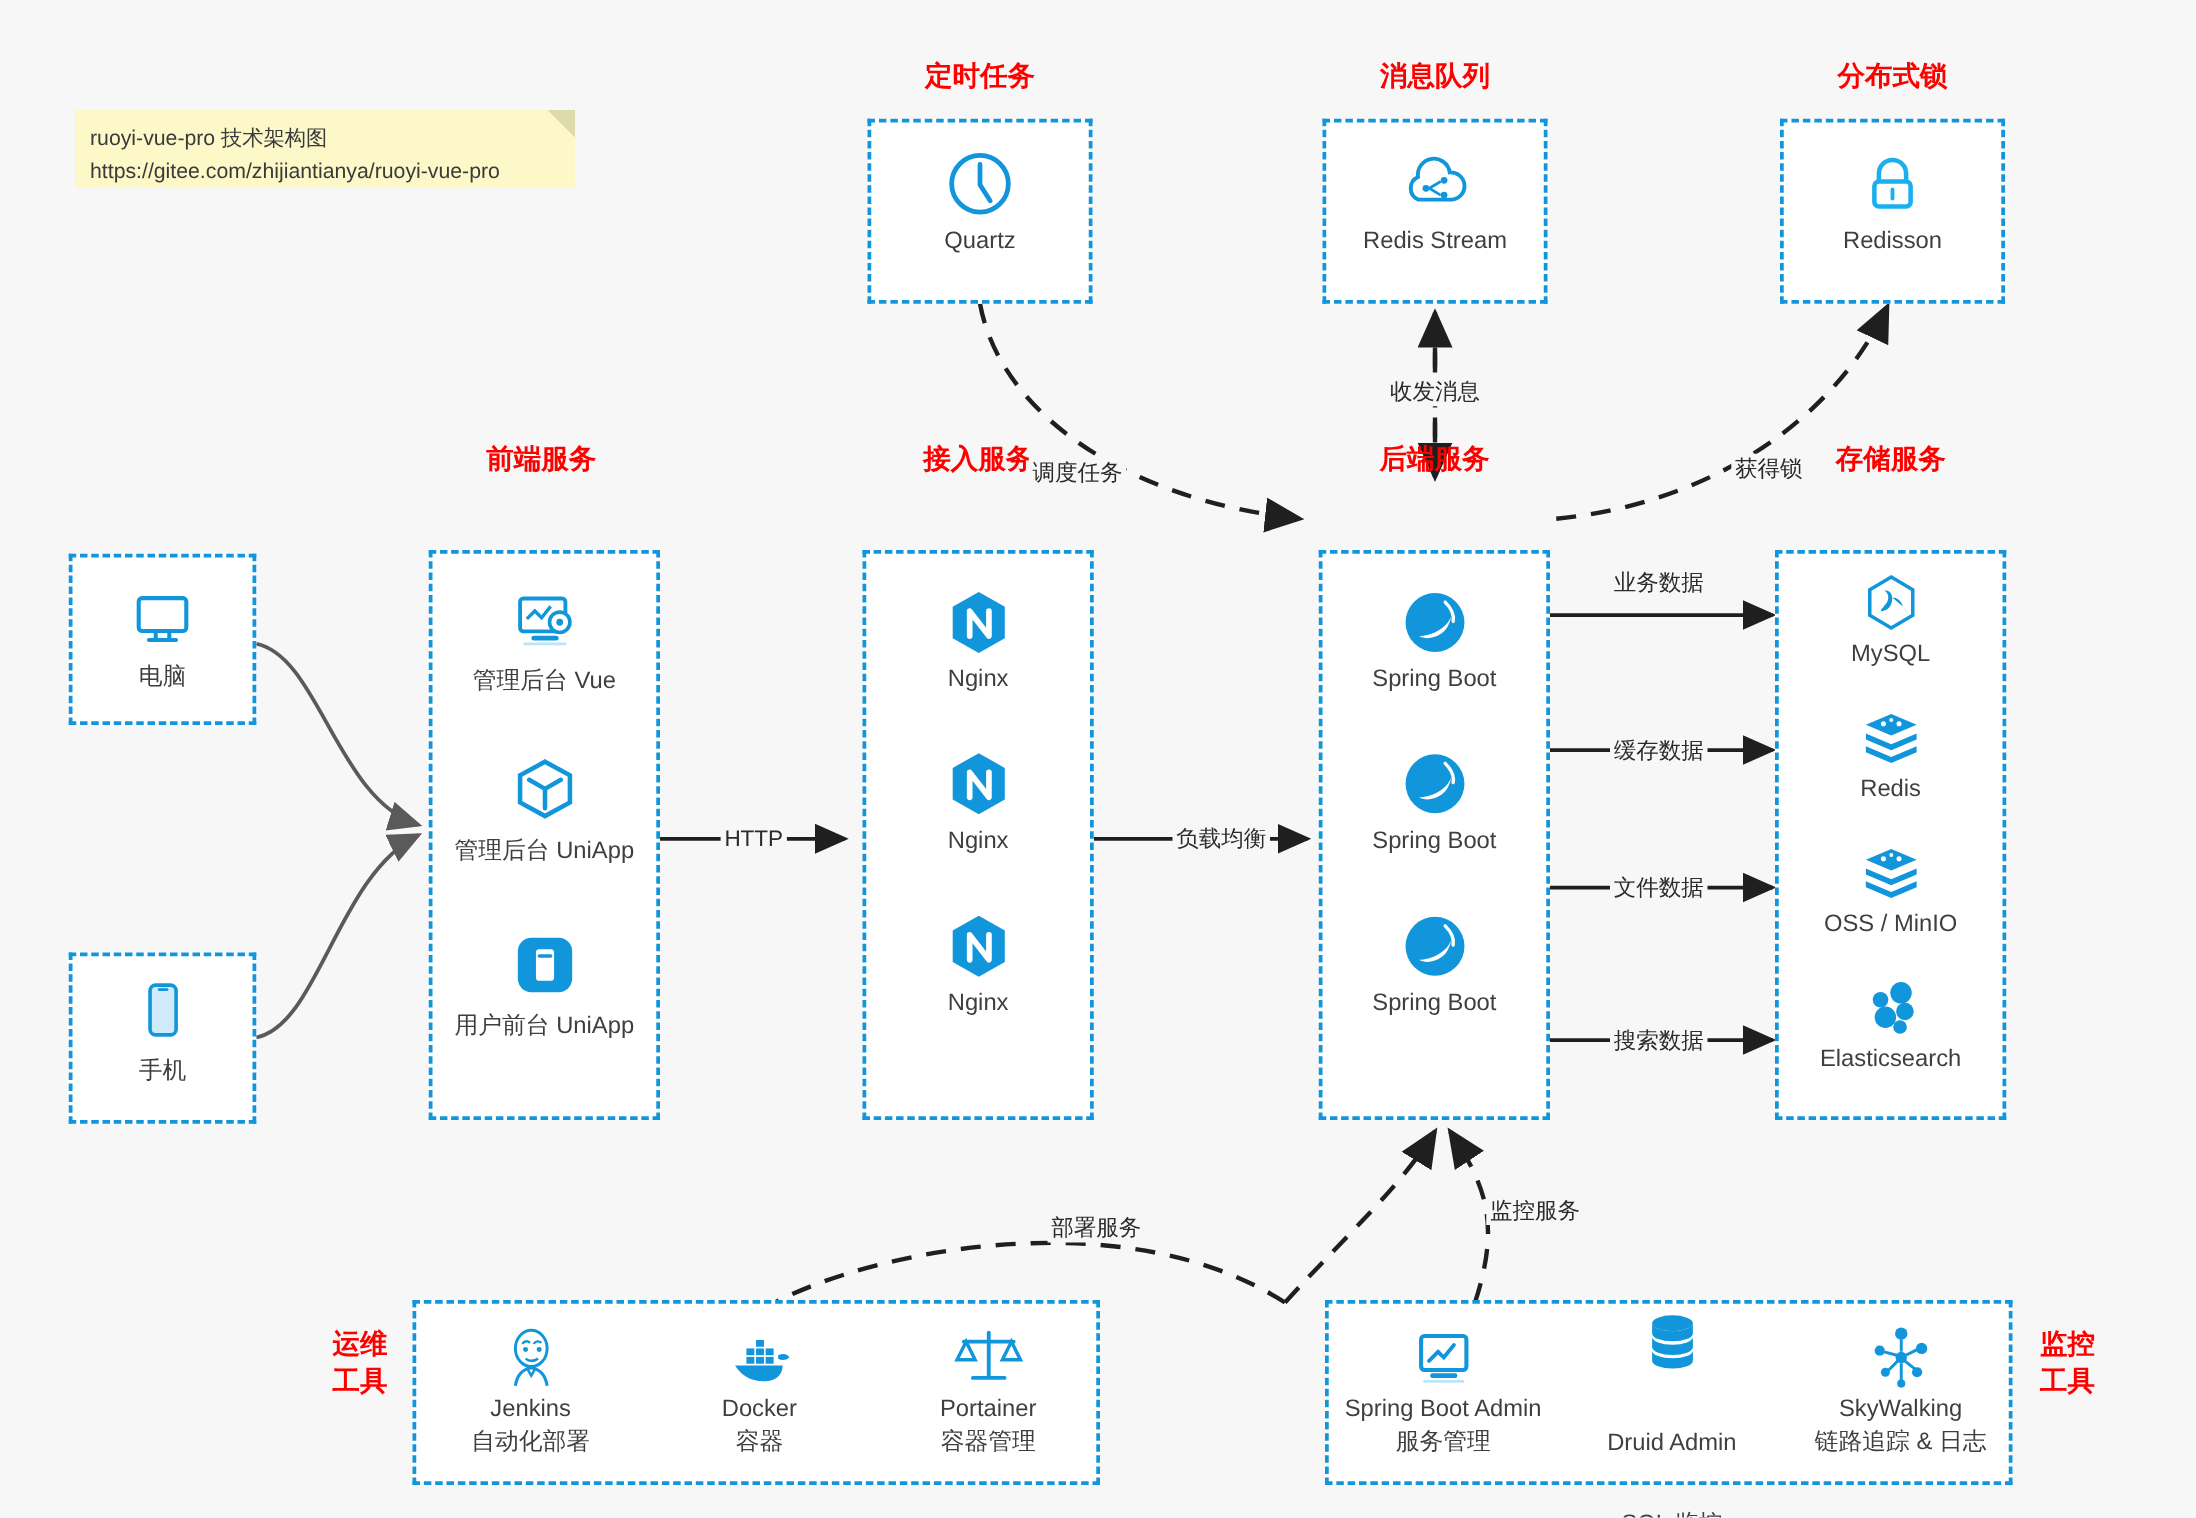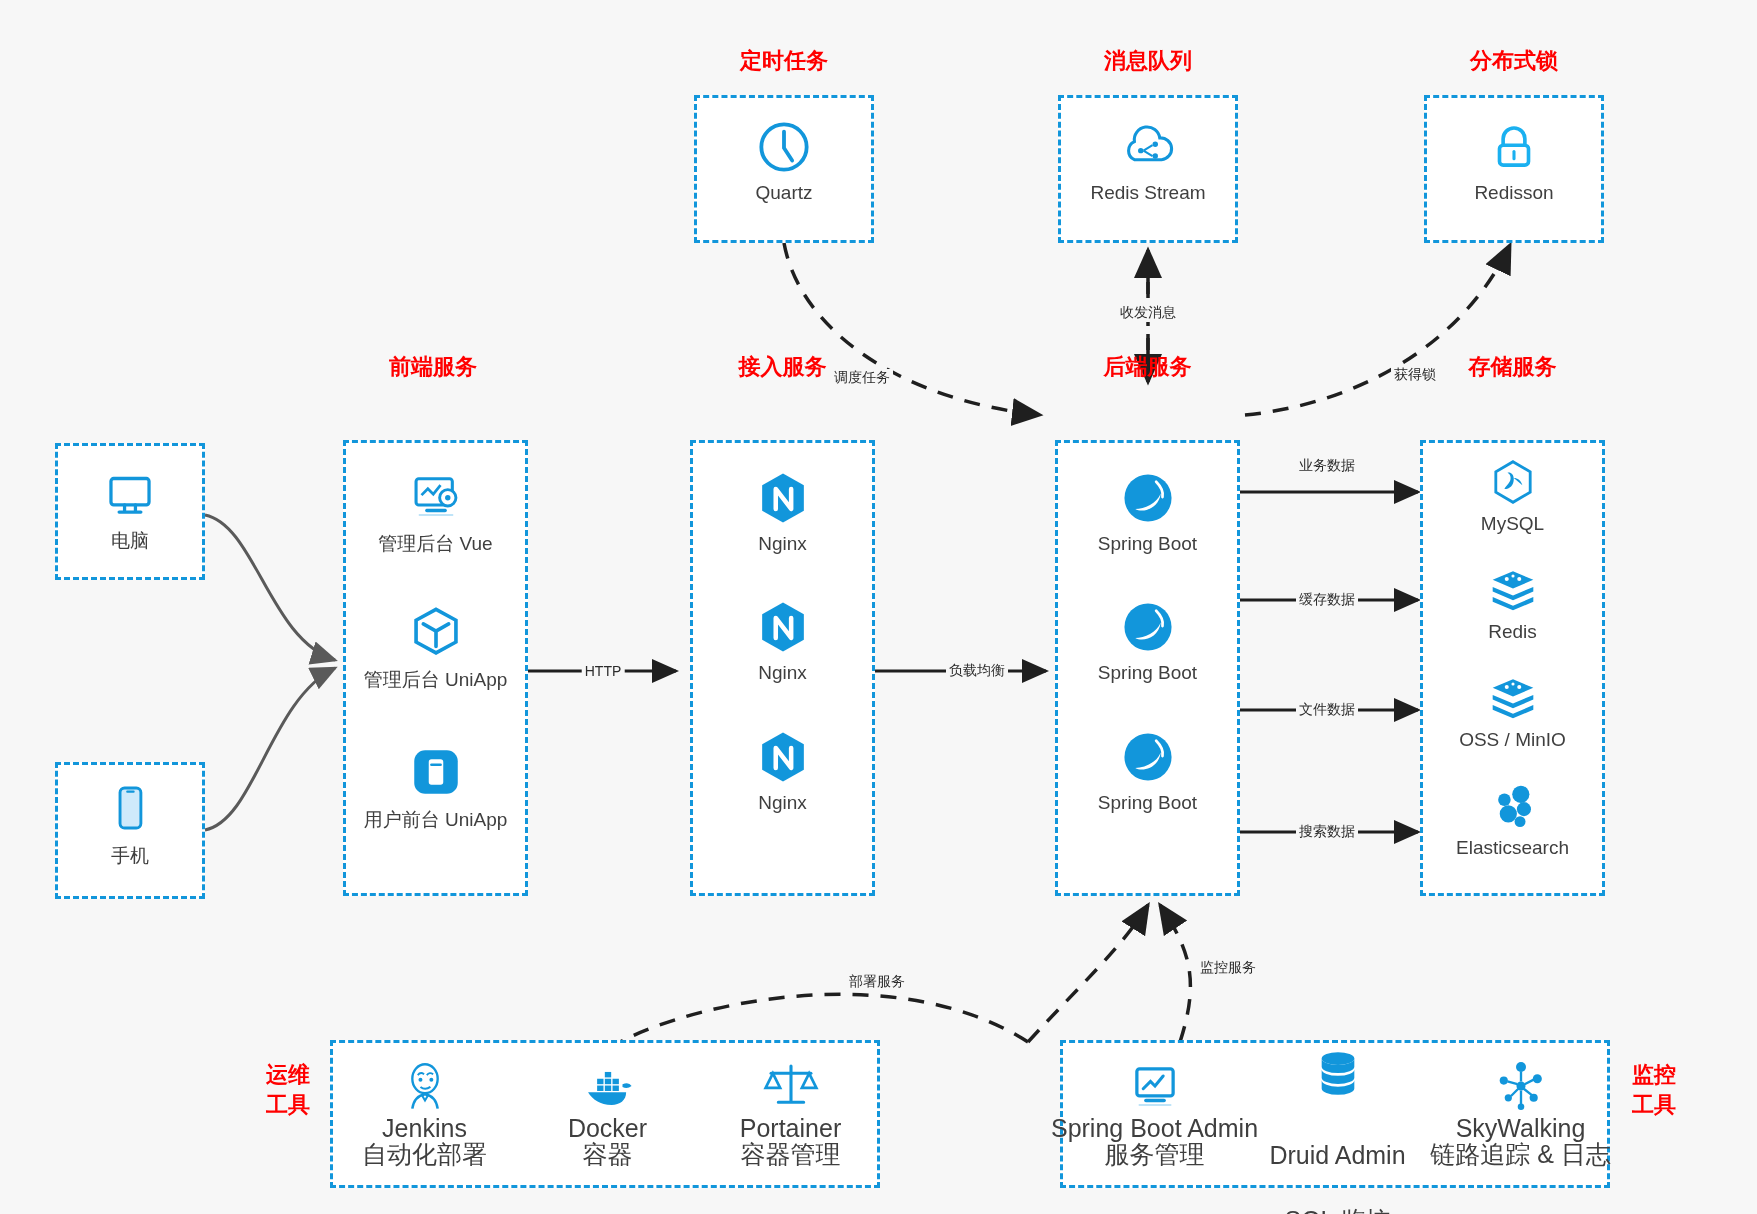--- a/index.html
+++ b/index.html
@@ -40,25 +40,25 @@
   .node{
     position:absolute;width:100%;
     display:flex;flex-direction:column;align-items:center;
     justify-content:space-between;
   }
   .node .ico{width:58px;height:58px;display:block;}
   .node .ico.sm{width:50px;height:50px;}
   .node .lbl{
     margin-top:6px;font-size:19px;color:#3f3f3f;white-space:nowrap;text-align:center;
   }
-  .node .lbl2{font-size:25px;color:#3f3f3f;white-space:nowrap;text-align:center;line-height:26px;}
+  .node .lbl2{font-size:19px;color:#3f3f3f;white-space:nowrap;text-align:center;line-height:26px;}
 
   
   .elabel{
-    position:absolute;font-size:14px;color:#2b2b2b;background:#f7f7f7;
+    position:absolute;font-size:18px;color:#2b2b2b;background:#f7f7f7;
     padding:0 3px;white-space:nowrap;transform:translate(-50%,-50%);
   }
 
   
   .side-title{
     position:absolute;color:#ff0000;font-weight:bold;font-size:22px;
     text-align:center;line-height:30px;white-space:nowrap;
   }
 </style>
 </head>
@@ -97,20 +97,25 @@
     <path d="M1148,382 L1148,250" fill="none" stroke="#1f1f1f" stroke-width="3.5" stroke-dasharray="16,12" marker-end="url(#arrowDash)"></path>
 
     <path d="M1245,415 C1350,405 1460,350 1510,245" fill="none" stroke="#1f1f1f" stroke-width="3.5" stroke-dasharray="16,12" marker-end="url(#arrowDash)"></path>
 
     <path d="M1028,1042 C900,960 700,1000 620,1042" fill="none" stroke="#1f1f1f" stroke-width="3.5" stroke-dasharray="16,12"></path>
     <path d="M1028,1042 C1080,985 1120,950 1148,905" fill="none" stroke="#1f1f1f" stroke-width="3.5" stroke-dasharray="16,12" marker-end="url(#arrowDash)"></path>
 
     <path d="M1180,1042 C1200,980 1190,950 1160,905" fill="none" stroke="#1f1f1f" stroke-width="3.5" stroke-dasharray="16,12" marker-end="url(#arrowDash)"></path>
   </svg>
 
+  <div class="note">
+    <div class="fold"></div>
+    <div class="note-line">ruoyi-vue-pro 技术架构图</div>
+    <div class="note-line">https://gitee.com/zhijiantianya/ruoyi-vue-pro</div>
+  </div>
 
   <div class="group-title" style="left:694px;top:46px;width:180px;">定时任务</div>
   <div class="group" style="left:694px;top:95px;width:180px;height:148px;">
     <div class="node" style="top:20px;">
       <span>
         <svg class="ico" viewBox="0 0 64 64">
             <circle cx="32" cy="32" r="25" fill="none" stroke="#1296db" stroke-width="4.2"></circle>
             <path d="M32 15 L32 33 L41 47" fill="none" stroke="#1296db" stroke-width="4.2" stroke-linecap="round"></path>
           </svg>
       </span>

